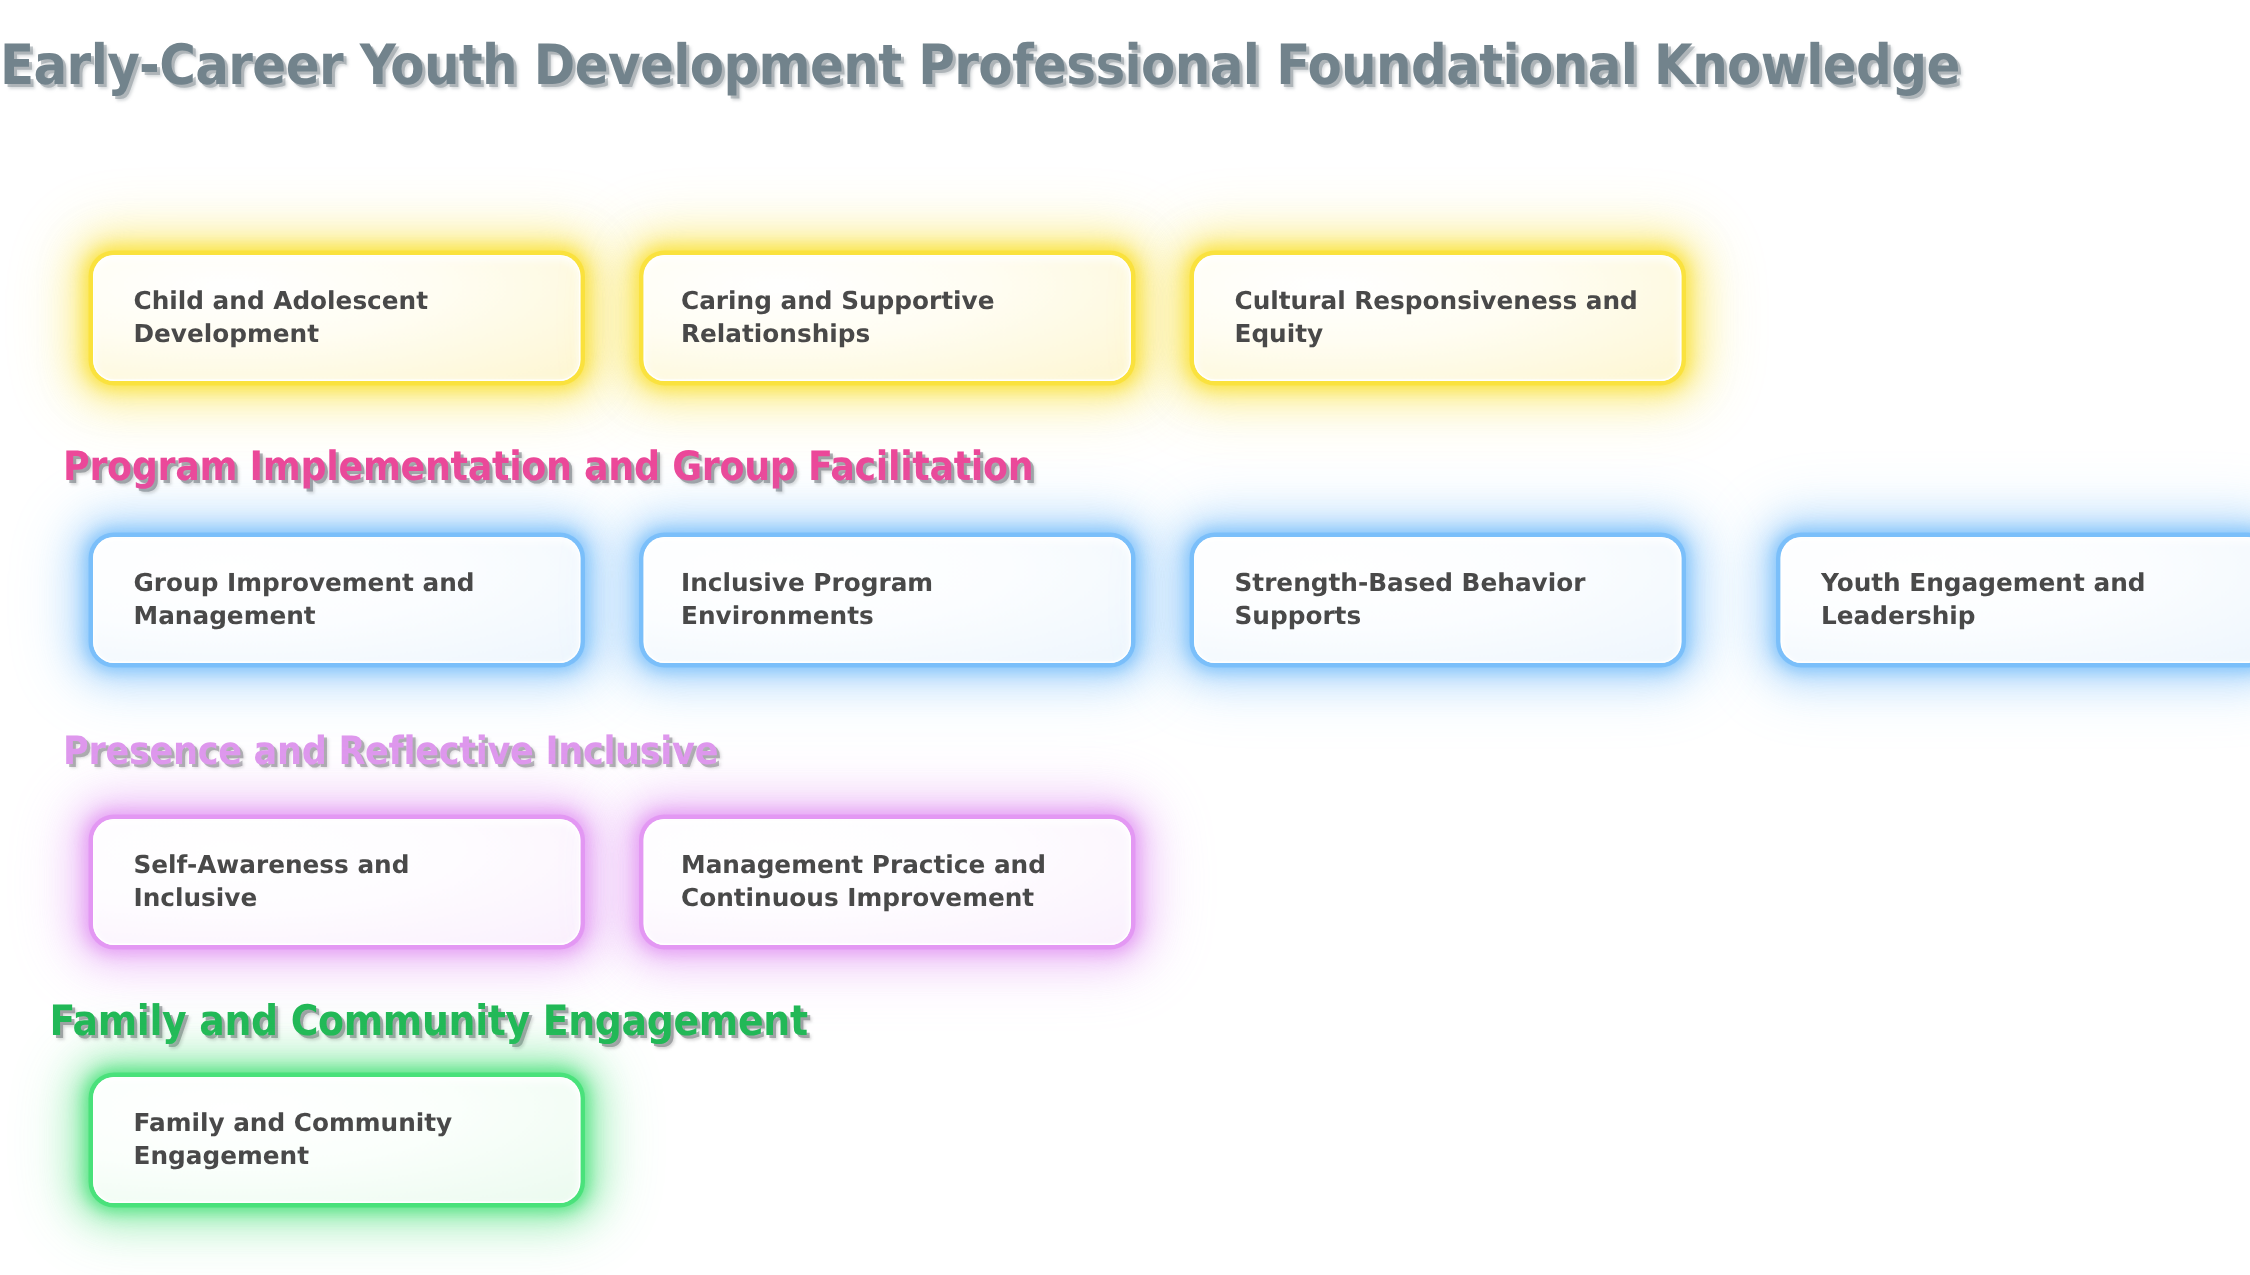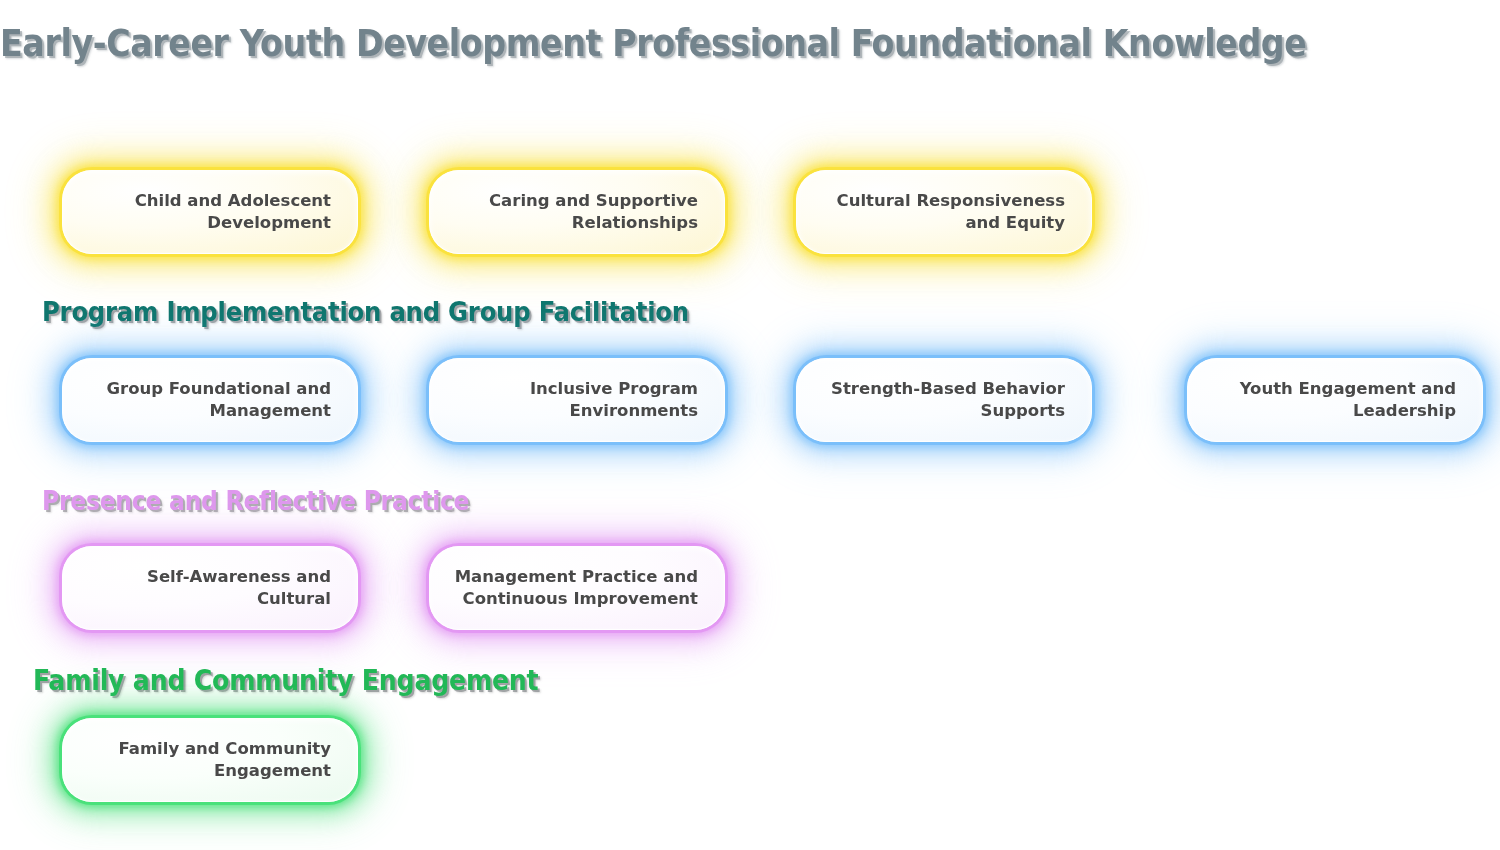--- a/index.html
+++ b/index.html
@@ -49,47 +49,47 @@
   }
   .sh-yellow {
     left: 42px;  top: 108px;
     font-size: 26px;
     color: #efe04a;
     text-shadow: 2px 2px 0 rgba(128,128,128,0.55), 3px 3px 2px rgba(150,150,150,0.35);
   }
   .sh-blue {
     left: 42px;  top: 296px;
     font-size: 27px;
-    color: #0f766e;
+    color: #ec4899;
     text-shadow: 2px 2px 0 rgba(110,115,120,0.55), 3px 3px 2px rgba(150,150,150,0.35);
   }
   .sh-purple {
     left: 42px;  top: 486px;
     font-size: 26px;
     color: #de98ed;
     text-shadow: 2px 2px 0 rgba(120,120,125,0.5), 3px 3px 2px rgba(150,150,150,0.3);
   }
   .sh-green {
     left: 33px;  top: 664px;
     font-size: 28px;
     color: #22b857;
     text-shadow: 2px 2px 0 rgba(110,115,118,0.55), 3px 3px 2px rgba(150,150,150,0.35);
   }
 
   
   .node {
     position: absolute;
-    width: 296px;
+    width: 325px;
     height: 84px;
-    border-radius: 30px;
+    border-radius: 14px;
     box-sizing: border-box;
     display: flex;
     align-items: center;
     justify-content: center;
-    text-align: right;
+    text-align: left;
     font-size: 16.5px;
     font-weight: bold;
     line-height: 1.35;
     color: #494949;
     padding: 4px 26px;
   }
   .node .label { display: block; }
 
   
   .node.yellow {
@@ -163,36 +163,36 @@
   <div class="node yellow col1 row0">
     <span class="label">Caring and Supportive Relationships</span>
   </div>
   <div class="node yellow col2 row0">
     <span class="label">Cultural Responsiveness and Equity</span>
   </div>
 
   <div class="section-header sh-blue">Program Implementation and Group Facilitation</div>
 
   <div class="node blue col0 row1">
-    <span class="label">Group Foundational and Management</span>
+    <span class="label">Group Improvement and Management</span>
   </div>
   <div class="node blue col1 row1">
     <span class="label">Inclusive Program Environments</span>
   </div>
   <div class="node blue col2 row1">
     <span class="label">Strength-Based Behavior Supports</span>
   </div>
   <div class="node blue col3 row1">
     <span class="label">Youth Engagement and Leadership</span>
   </div>
 
-  <div class="section-header sh-purple">Presence and Reflective Practice</div>
+  <div class="section-header sh-purple">Presence and Reflective Inclusive</div>
 
   <div class="node purple col0 row2">
-    <span class="label">Self-Awareness and Cultural</span>
+    <span class="label">Self-Awareness and Inclusive</span>
   </div>
   <div class="node purple col1 row2">
     <span class="label">Management Practice and Continuous Improvement</span>
   </div>
 
   <div class="section-header sh-green">Family and Community Engagement</div>
 
   <div class="node green col0 row3">
     <span class="label">Family and Community Engagement</span>
   </div>

